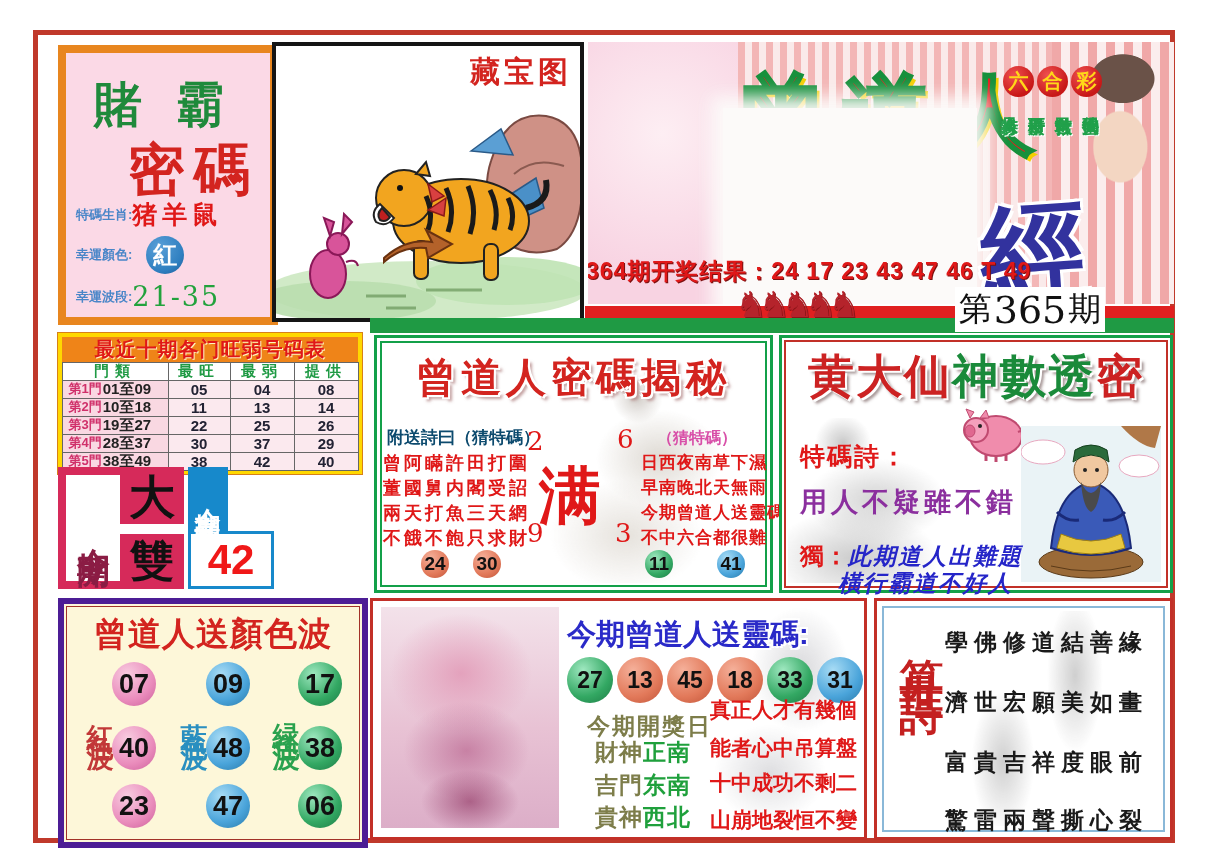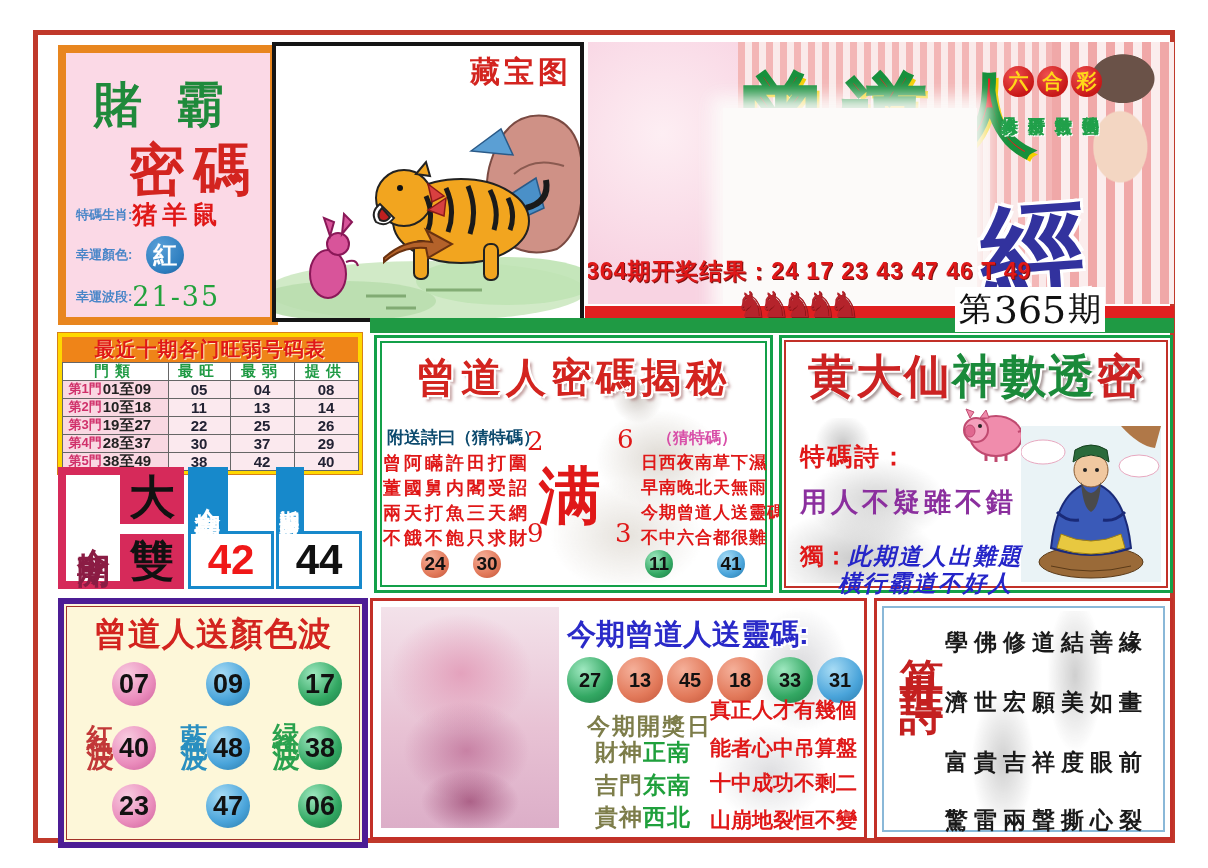--- a/index.html
+++ b/index.html
@@ -109,21 +109,21 @@
   #mima-rpoem{left:264px;top:112px;letter-spacing:1px;font-size:17px;}
   .scatter{font-size:26px;color:#e01818;font-family:"DejaVu Serif",serif;}
   #mima-man{left:162px;top:116px;font-size:62px;font-weight:bold;color:#e01818;font-family:"DejaVu Serif",serif;}
   .ball{border-radius:50%;display:flex;align-items:center;justify-content:center;font-weight:bold;color:#111;}
   .ball.orange{background:radial-gradient(circle at 35% 28%,#f5b09a,#e2795a 60%,#c05338);}
   .ball.green{background:radial-gradient(circle at 35% 28%,#9fe8c0,#33a863 60%,#1d7a44);}
   .ball.blue{background:radial-gradient(circle at 35% 28%,#a8dcf5,#4aa4da 60%,#2878a8);}
   .ball.pink{background:radial-gradient(circle at 35% 28%,#f8cce0,#ea8cbc 60%,#cc5f9a);}
   .b28{width:28px;height:28px;font-size:19px;}
   .b44{width:44px;height:44px;font-size:27px;}
-  .b46{width:46px;height:46px;font-size:20px;}
+  .b46{width:46px;height:46px;font-size:23px;}
 
   
   #dax{left:779px;top:335px;width:388px;height:252px;border:3px solid #13a049;background:#fff;
     box-shadow:inset 0 0 0 2px #fff,inset 0 0 0 4px #c23028;}
   #dax-gray{left:6px;top:80px;width:220px;height:165px;opacity:.5;
     background:radial-gradient(circle 40px at 25% 15%,rgba(120,120,120,.8),transparent 70%),
       radial-gradient(ellipse 100px 60px at 40% 50%,rgba(130,130,130,.7),transparent 70%),
       radial-gradient(ellipse 120px 70px at 30% 85%,rgba(110,110,110,.7),transparent 70%);}
   #dax-title{left:0;top:8px;width:100%;text-align:center;font-size:46px;font-weight:bold;letter-spacing:2px;white-space:nowrap;
     text-shadow:2px 2px 0 #fff,4px 4px 3px rgba(90,60,60,.55);}
@@ -323,24 +323,20 @@
   <div id="period" class="abs">
     <div id="p-crimson" class="abs">
       <div id="p-white" class="abs">今期開</div>
       <div id="p-da" class="abs">大</div>
       <div id="p-bar" class="abs"></div>
       <div id="p-shuang" class="abs">雙</div>
     </div>
     <div class="abs p-col" style="left:130px;">
       <div class="p-head" id="p-h1">今期最旺</div>
       <div class="p-val" id="p-v1">42</div>
-    </div>
-    <div class="abs p-col" style="left:218px;">
-      <div class="p-head" id="p-h2">近期開出次數</div>
-      <div class="p-val" id="p-v2">44</div>
     </div>
   </div>
 
   <div id="mima" class="abs green-panel">
     <div id="mima-horse" class="abs"></div>
     <div id="mima-title" class="abs">曾道人密碼揭秘</div>
     <div id="mima-llabel" class="abs">附送詩曰（猜特碼）</div>
     <div id="mima-lpoem" class="abs">
       <div class="poem-red">曾阿瞞許田打圍</div>
       <div class="poem-red">董國舅内閣受詔</div>

